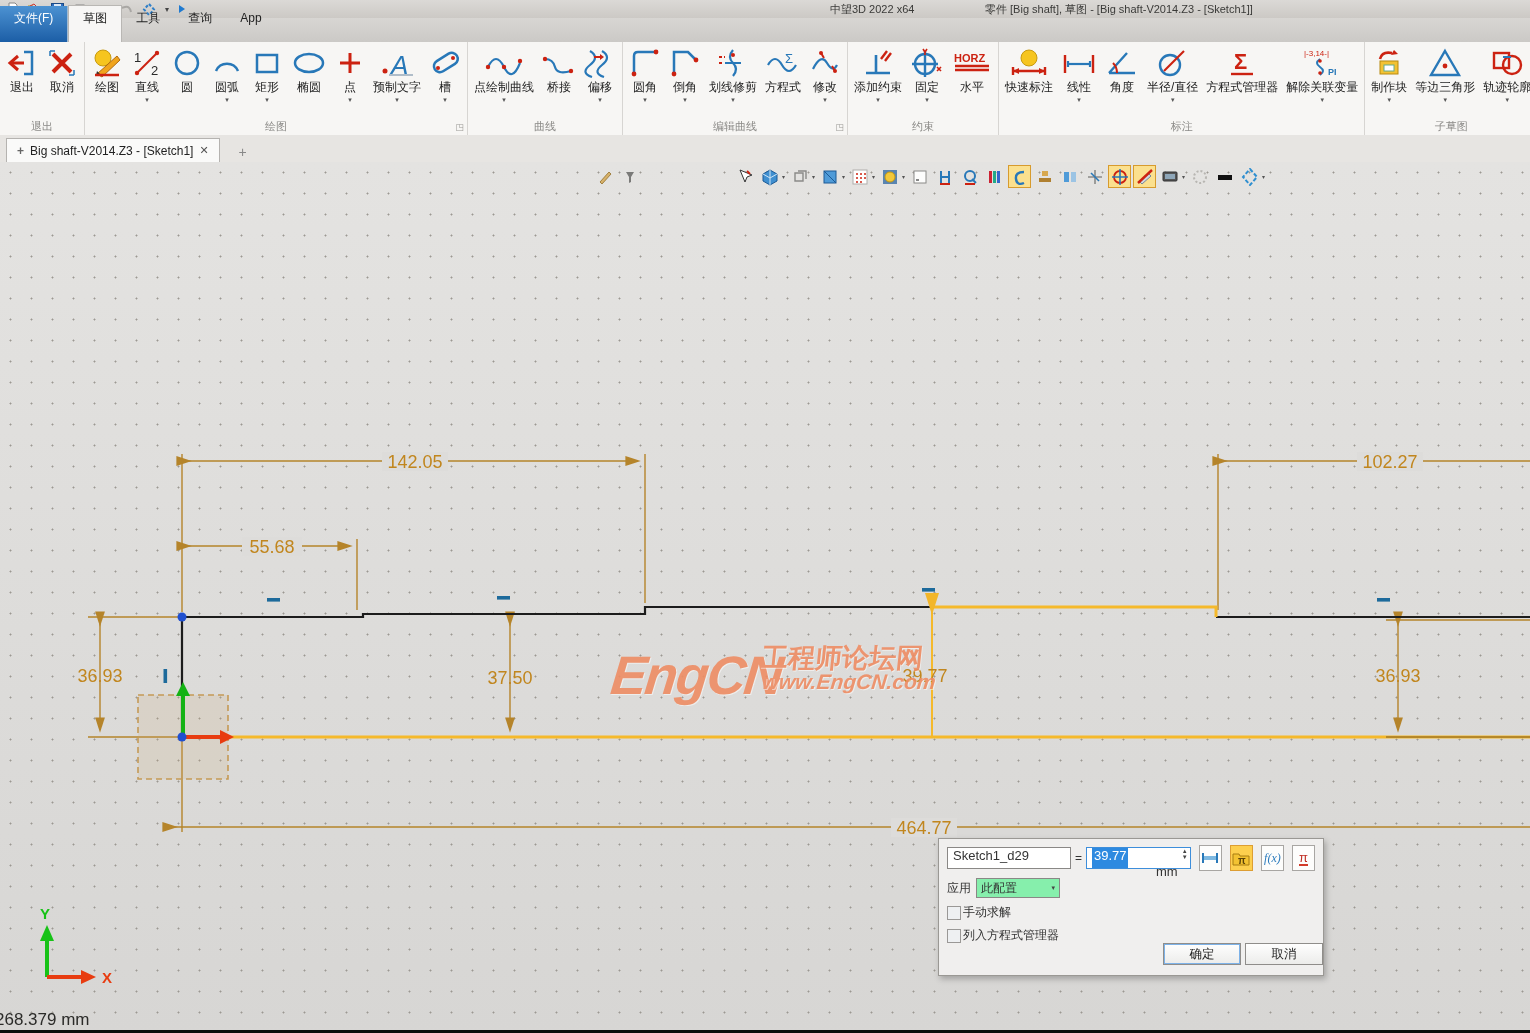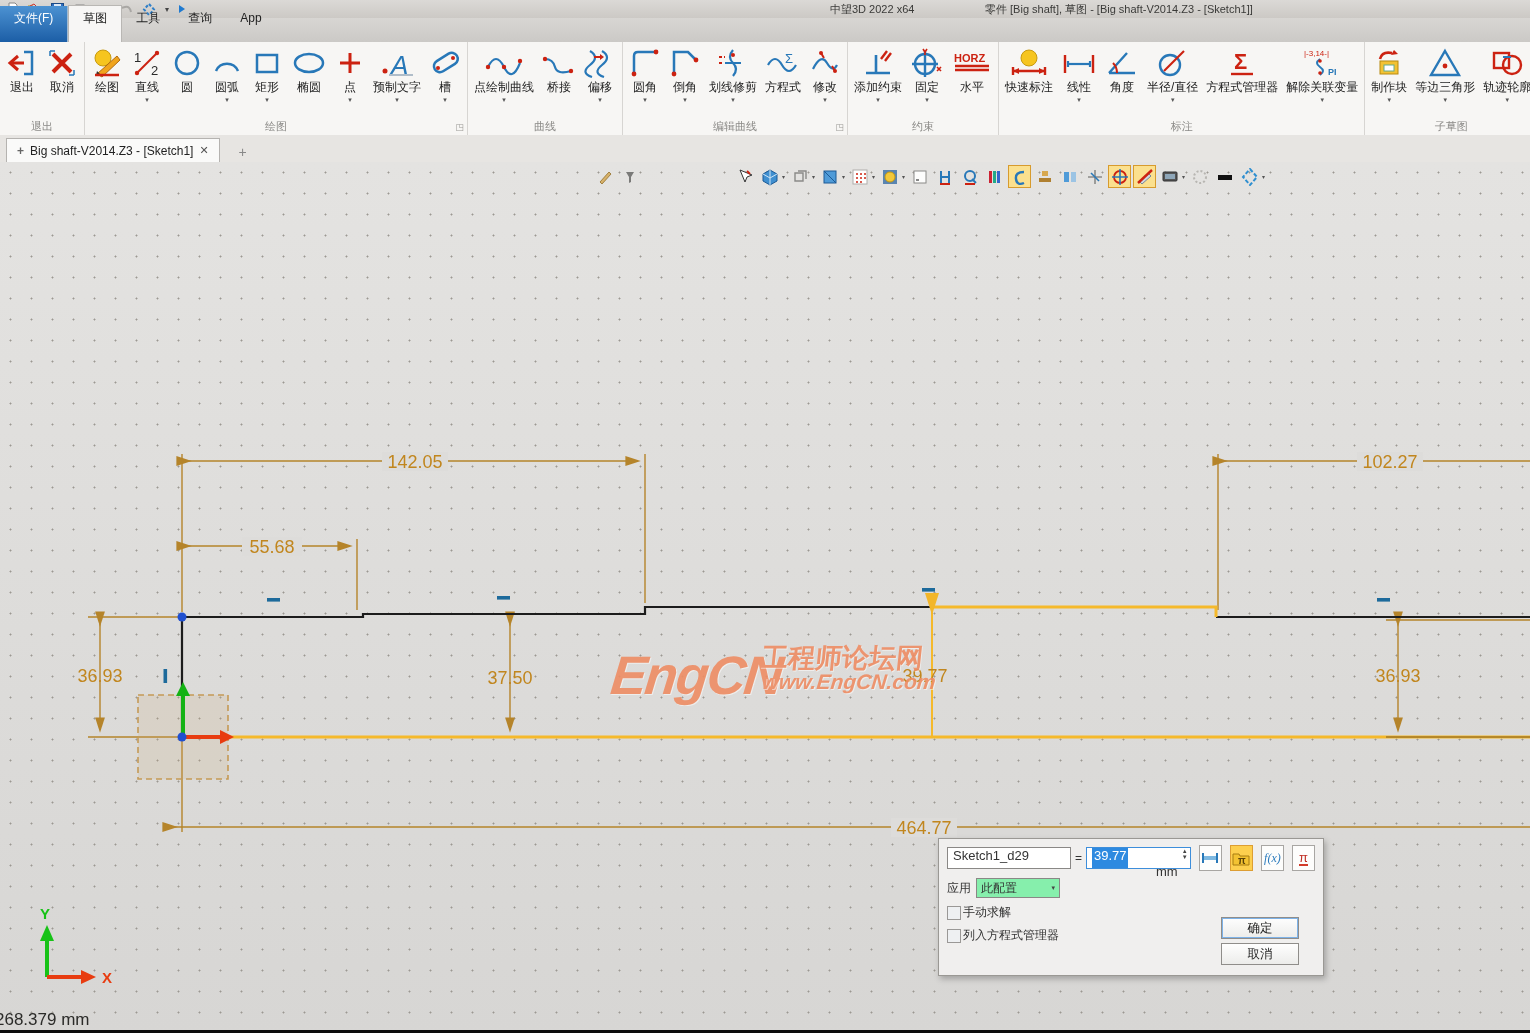--- a/index.html
+++ b/index.html
@@ -64,21 +64,21 @@
   .spin{display:flex;flex-direction:column;font-size:6px;color:#444;line-height:6px;padding-left:2px;}
   .ibtn{width:26px;height:24px;border:1px solid #a8a6a3;background:#fdfdfc;display:flex;align-items:center;justify-content:center;margin-left:4px;}
   .ibtn.hl{background:#fdcf4e;border-color:#dd9e33;}
   .ibtn .fx{color:#2b7bbd;font-style:italic;font-size:12px;font-family:"Liberation Serif",serif;}
   .ibtn .pi{color:#c03026;font-size:13px;border-bottom:2px solid #d23b2b;line-height:13px;}
   .dlg-row2{display:flex;align-items:center;gap:5px;padding:7px 8px 0 8px;}
   .ddl{background:#86efac;border:1px solid #8a8886;height:18px;width:74px;display:flex;align-items:center;justify-content:space-between;padding:0 4px;font-size:12px;}
   .ddl .ar{font-size:7px;color:#444;}
   .chkrow{display:flex;align-items:center;gap:2px;padding:6px 8px 0 8px;}
   .chk{width:12px;height:12px;border:1px solid #9a9896;background:#eef0f2;}
-  .dlg-btns{position:absolute;right:24px;bottom:10px;display:flex;flex-direction:column;gap:4px;}
+  .dlg-btns{position:absolute;right:0;bottom:10px;display:flex;flex-direction:row;gap:4px;}
   .pbtn{width:76px;height:20px;background:linear-gradient(#fefefe,#ececea);border:1px solid #8f8d8a;font-size:12.5px;color:#222;display:flex;align-items:center;justify-content:center;}
   .pbtn.def{box-shadow:inset 0 0 0 1px #7db2e8;}
   .cursor{position:absolute;left:94px;top:6px;}
 </style>
 </head>
 <body>
 
 <div class="titlebar">
   <div class="qat">
     <svg width="10" height="14">

